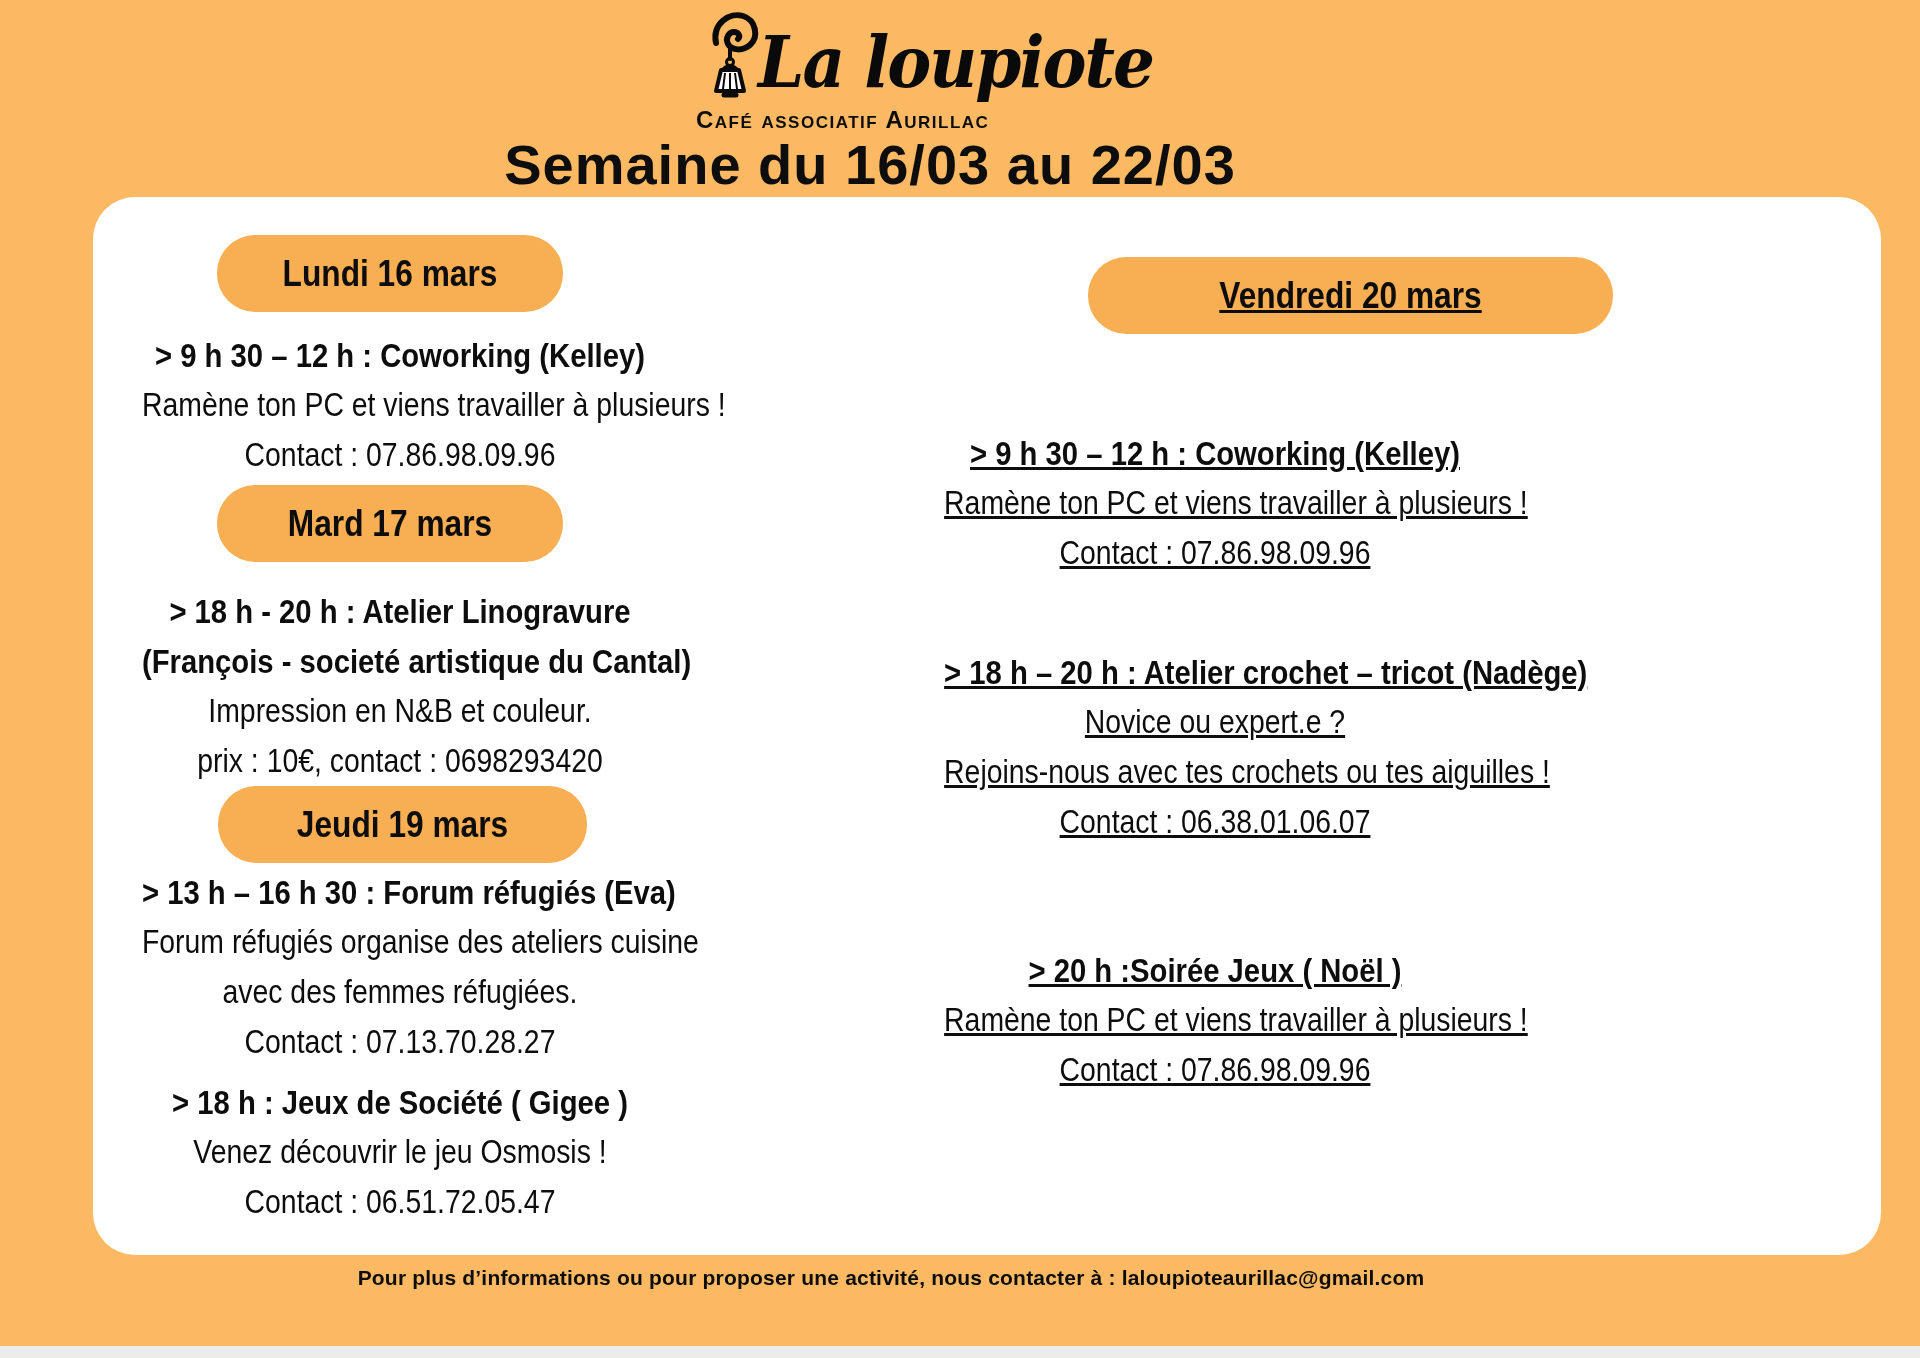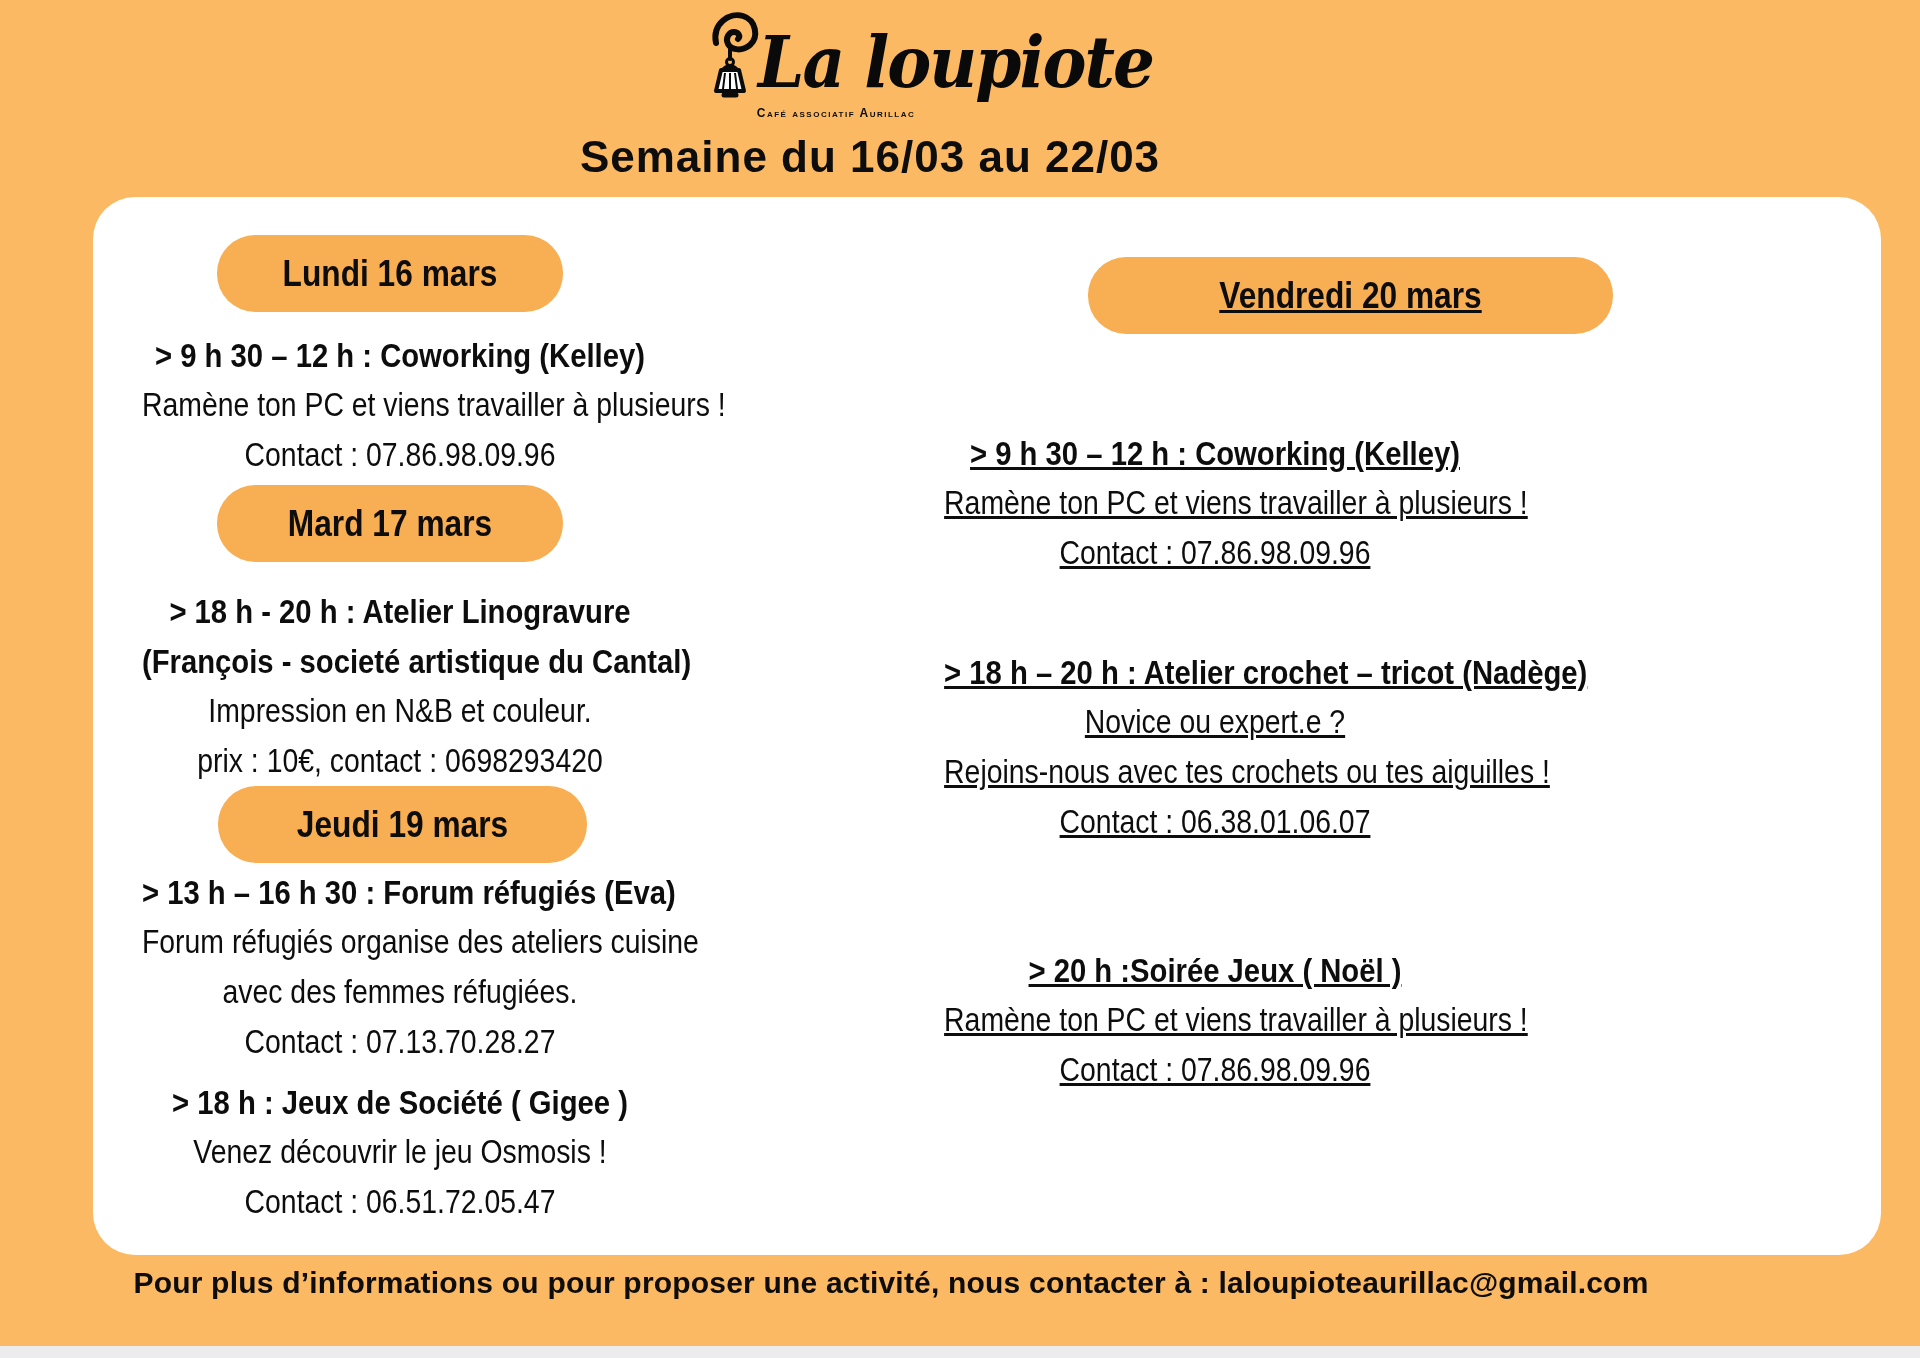--- a/index.html
+++ b/index.html
@@ -18,26 +18,26 @@
   .logo-script{
     font-family:"DejaVu Serif",serif;
     font-style:italic;font-weight:bold;
     font-size:66px;line-height:100px;
     letter-spacing:-2px;color:#0a0a0a;
     margin-left:-4px;white-space:nowrap;
     transform:scaleY(1.08);transform-origin:top left;
   }
   .logo-sub{
     position:absolute;left:696px;top:106px;width:280px;
-    text-align:center;font-weight:bold;font-size:12px;
+    text-align:center;font-weight:bold;font-size:24px;
     font-variant:small-caps;letter-spacing:1.5px;white-space:nowrap;
   }
   .week-title{
     position:absolute;left:0;top:132px;width:1740px;margin:0;
-    text-align:center;font-size:44px;font-weight:bold;letter-spacing:1px;
+    text-align:center;font-size:56px;font-weight:bold;letter-spacing:1px;
     white-space:nowrap;
   }
   
   .card{
     position:absolute;left:93px;top:197px;width:1788px;height:1058px;
     background:#ffffff;border-radius:42px;
   }
   
   .col{position:absolute;}
   .col-left{left:100px;top:235px;width:600px;}
@@ -58,21 +58,21 @@
   
   .ln{
     display:block;height:50px;line-height:50px;text-align:center;
     font-size:33px;white-space:nowrap;
     transform:scaleX(0.86);transform-origin:50% 50%;
   }
   .ln.b{font-weight:bold;font-size:34px;}
   
   .footer{
     position:absolute;left:0;top:1266px;width:1782px;
-    text-align:center;font-weight:bold;font-size:30px;
+    text-align:center;font-weight:bold;font-size:21px;
     letter-spacing:0.2px;white-space:nowrap;
   }
   .bottom-strip{
     position:absolute;left:0;bottom:0;width:1920px;height:12px;
     background:#ececec;
   }
 </style>
 </head>
 <body>
 

